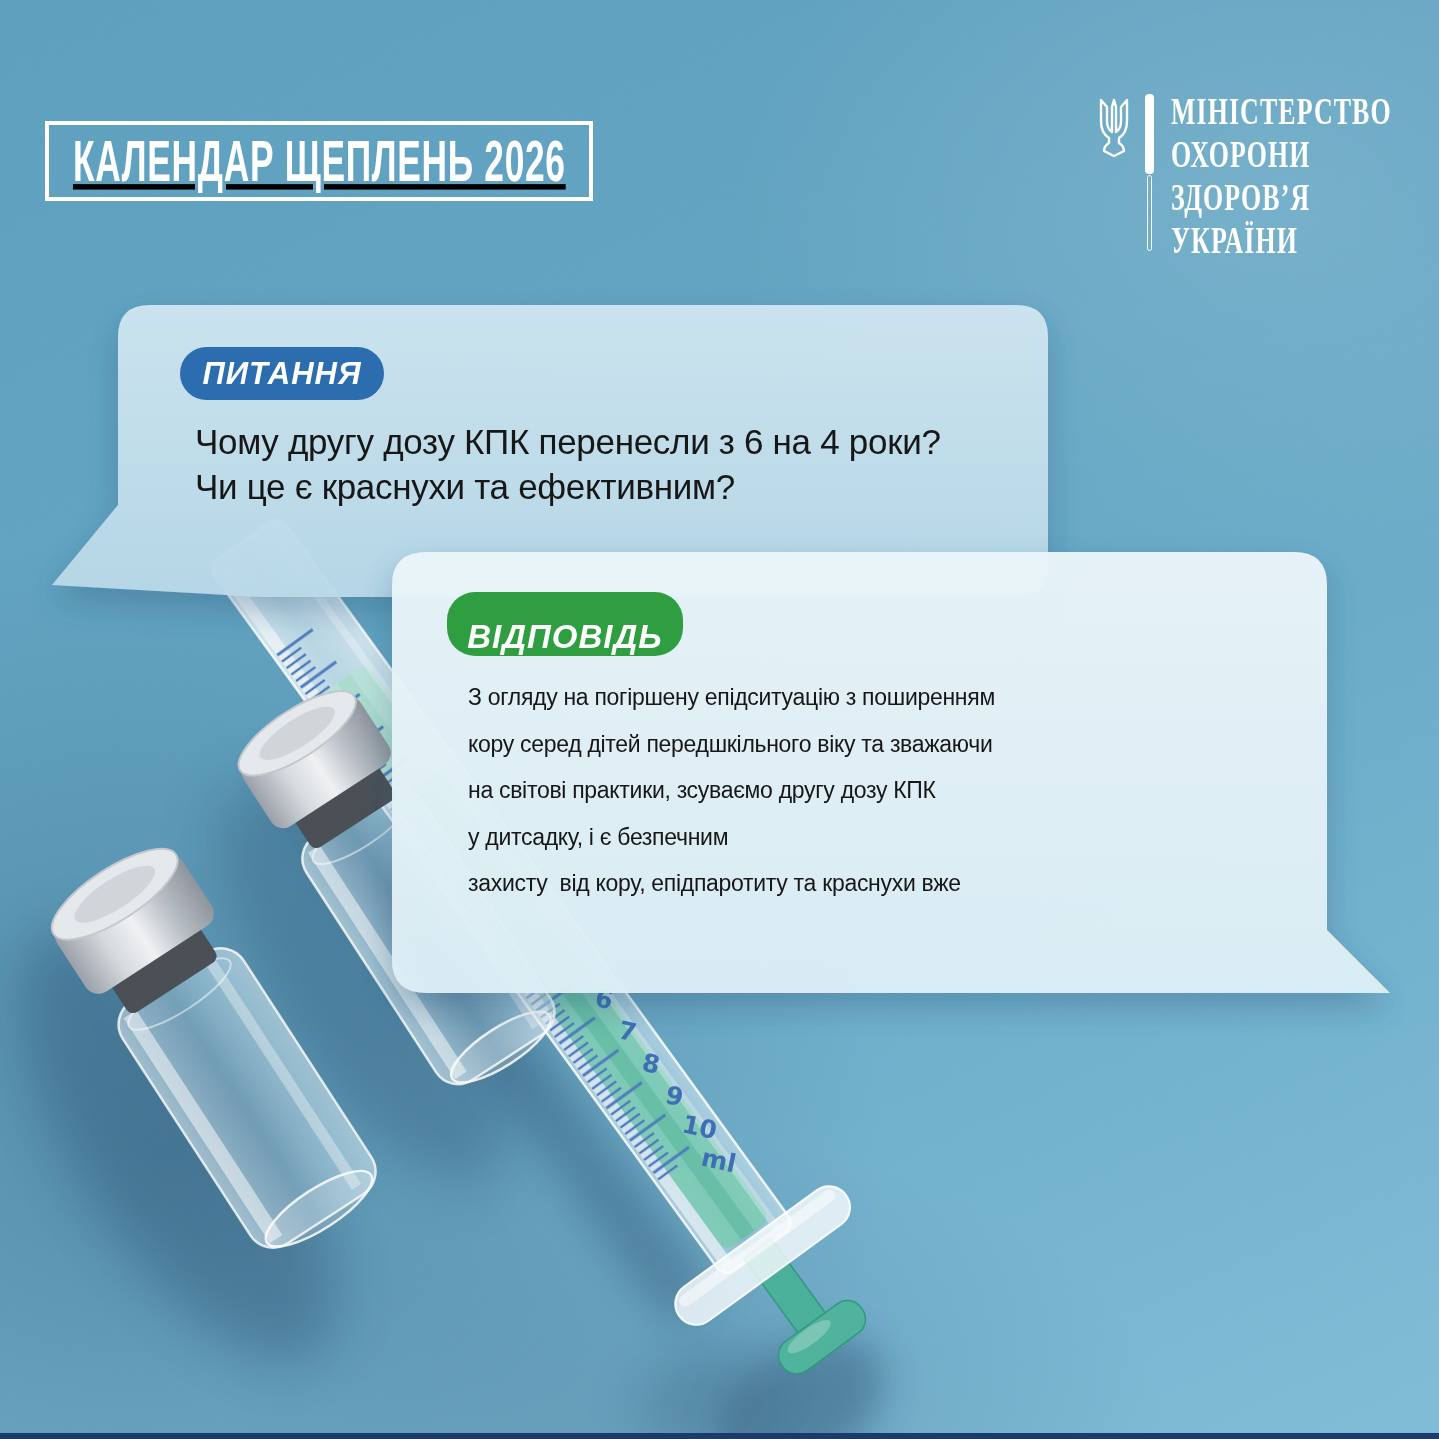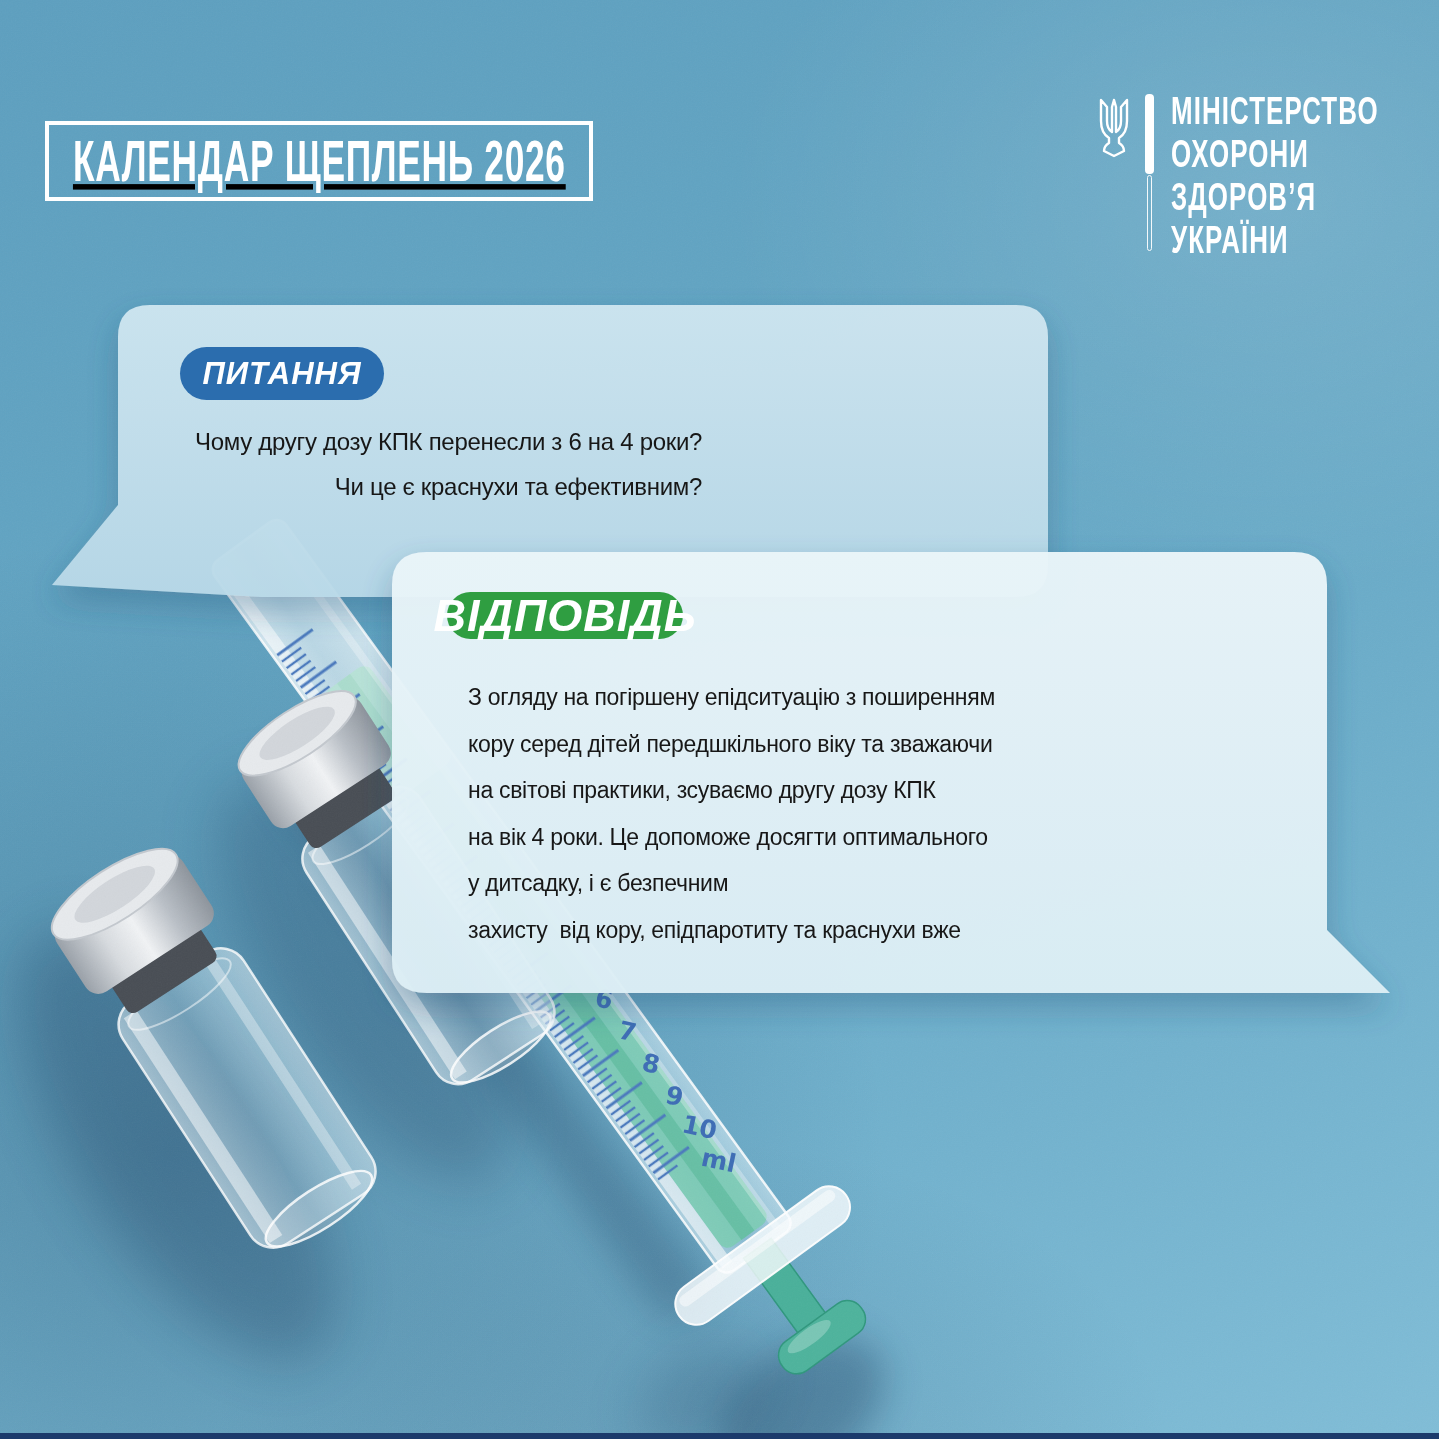--- a/index.html
+++ b/index.html
@@ -20,41 +20,41 @@
     position:absolute;left:45px;top:121px;width:548px;height:80px;
     border:4px solid #ffffff;box-sizing:border-box;
     display:flex;align-items:center;justify-content:center;z-index:6;text-decoration:underline;
   }
   .title-box span{
     color:#ffffff;font-weight:bold;font-size:52px;letter-spacing:1px;
     white-space:pre;transform:scale(0.68,1.1);
   }
 
   
-  .logo{position:absolute;left:1093px;top:88px;width:320px;height:190px;z-index:6;}
+  .logo{position:absolute;left:1093px;top:88px;width:320px;height:190px;z-index:6;font-family:Liberation Serif, serif;}
   .logo .trident{position:absolute;left:0;top:8px;}
   .logo .bar-solid{position:absolute;left:52px;top:6px;width:9px;height:80px;background:#ffffff;border-radius:4px;}
   .logo .bar-outline{position:absolute;left:54px;top:87px;width:5px;height:76px;border:1.5px solid rgba(255,255,255,0.92);border-radius:3px;box-sizing:border-box;}
   .logo .logo-text{position:absolute;left:78px;top:2px;transform:scale(0.72,1.06);transform-origin:0 0;}
   .logo .logo-text div{
     color:#ffffff;font-weight:bold;font-size:36px;line-height:40.5px;letter-spacing:1.5px;white-space:pre;
   }
 
   
   .pill{
     position:absolute;display:flex;align-items:center;justify-content:center;
     color:#ffffff;font-weight:bold;z-index:4;border-radius:28px;font-style:italic;
   }
   .pill-question{left:180px;top:347px;width:204px;height:53px;font-size:31px;letter-spacing:1px;background:#2b6dae;}
-  .pill-answer{left:447px;top:592px;width:236px;height:47px;font-size:45px;letter-spacing:1px;background:#2f9e41;}
+  .pill-answer{left:447px;top:592px;width:236px;height:64px;font-size:33px;letter-spacing:1px;background:#2f9e41;align-items:flex-end;}
 
   
   .q-text{position:absolute;left:195px;top:419px;z-index:4;}
   .a-text{position:absolute;left:468px;top:674px;z-index:4;}
-  .q-text div{font-size:24px;line-height:45px;color:#171717;white-space:pre;letter-spacing:-0.3px;text-align:right;}
+  .q-text div{font-size:35px;line-height:45px;color:#171717;white-space:pre;letter-spacing:-0.3px;}
   .a-text div{font-size:23px;line-height:46.5px;color:#171717;white-space:pre;letter-spacing:-0.3px;}
 
   
   .bottom-bar{position:absolute;left:0;bottom:0;width:100%;height:6px;background:#1c3a6b;z-index:7;}
 
   .scene{z-index:1;}
   .bubbles{z-index:3;}
   .grain{z-index:2;opacity:0.05;pointer-events:none;}
 </style>
 </head>
@@ -194,21 +194,20 @@
     <div>Чи це є краснухи та ефективним?</div>
   </div>
 
   <div class="pill pill-answer">
     <span>ВІДПОВІДЬ</span>
   </div>
   <div class="a-text">
     <div>З огляду на погіршену епідситуацію з поширенням</div>
     <div>кору серед дітей передшкільного віку та зважаючи</div>
     <div>на світові практики, зсуваємо другу дозу КПК</div>
-    <div>на вік 4 роки. Це допоможе досягти оптимального</div>
     <div>у дитсадку, і є безпечним</div>
     <div>захисту  від кору, епідпаротиту та краснухи вже</div>
   </div>
 
   <div class="title-box">
     <span>КАЛЕНДАР ЩЕПЛЕНЬ 2026</span>
   </div>
 
   <div class="logo">
     <svg class="trident" width="42" height="64" viewBox="0 0 42 64">

